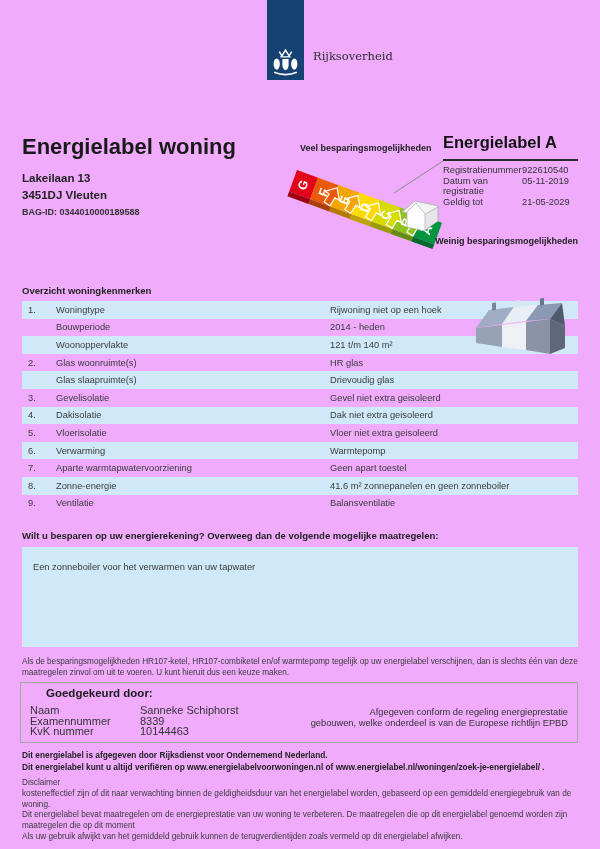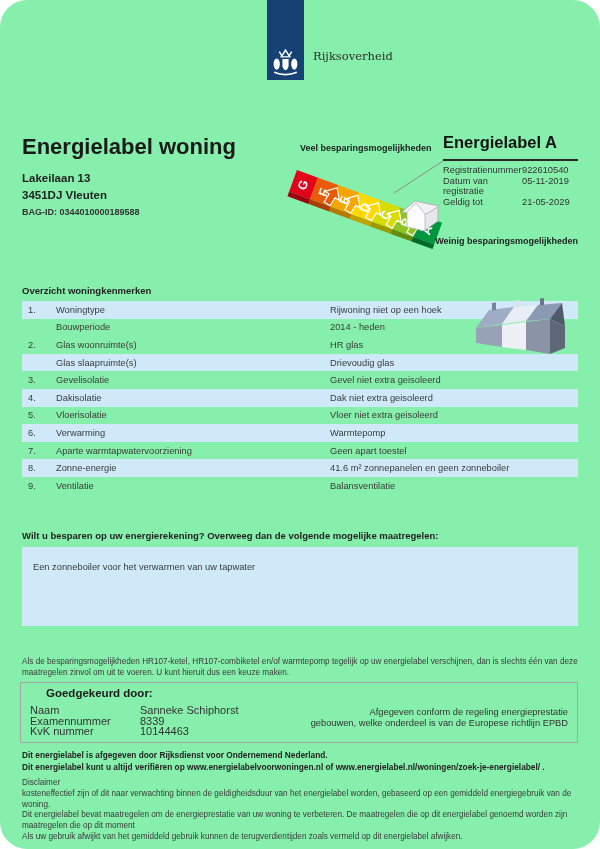--- a/index.html
+++ b/index.html
@@ -1,17 +1,17 @@
 <!DOCTYPE html>
 <html><head>
 <meta charset="utf-8">
 <style>
   html,body { margin:0; padding:0; background:#ffffff; }
-  .page { position:relative; width:600px; height:849px; background:#86efac;
-          font-family:"Liberation Sans", sans-serif; color:#333; overflow:hidden;border-radius:27px; }
+  .page { position:relative; width:600px; height:849px; background:#f0abfc;
+          font-family:"Liberation Sans", sans-serif; color:#333; overflow:hidden; }
   .abs { position:absolute; }
 
   
   .banner { left:267px; top:0; width:37px; height:80px; background:#154273; }
   .brand  { left:313px; top:49px; font-family:"DejaVu Serif", serif; font-size:11.5px; color:#2e2e2e; }
 
   
   .doc-title { left:22px; top:134px; font-size:22px; font-weight:bold; color:#1a1a1a; }
   .addr1 { left:22px; top:172px; font-size:11.5px; font-weight:bold; color:#222; }
   .addr2 { left:22px; top:189px; font-size:11.5px; font-weight:bold; color:#222; }
@@ -32,21 +32,21 @@
   .ovtable { left:22px; top:301px; width:556px; z-index:1; }
   .ovrow { display:flex; align-items:center; height:17.6px; font-size:9.3px; color:#3a3a3a; }
   .ovrow.alt { background:#cfe9f9; }
   .ovrow .c-num { width:28px; padding-left:6px; }
   .ovrow .c-label { width:226px; }
   .ovrow .c-value { flex:1;margin-left:48px; }
   .rowhouse { left:474px; top:291px; z-index:2; }
 
   
   .measures-h { left:22px; top:530px; font-size:9.5px; font-weight:bold; color:#222; }
-  .measures-box { left:22px; top:547px; width:556px; height:79px; background:#cfe9f9; }
+  .measures-box { left:22px; top:547px; width:556px; height:100px; background:#cfe9f9; }
   .measure-item { position:absolute; left:11px; top:15px; font-size:9.3px; color:#3a3a3a; }
 
   .note { left:22px; top:657px; width:556px; font-size:8.2px; line-height:10.8px; color:#3a3a3a; }
 
   
   .approved { left:20px; top:682px; width:558px; height:61px; border:1px solid #a6a6a6; box-sizing:border-box; }
   .approved-h { position:absolute; left:9px; top:4px; font-size:11.5px; font-weight:bold; color:#1a1a1a;margin-left:16px; }
   .fields { position:absolute; left:9px; top:22px; font-size:11px; line-height:10.5px; color:#333; }
   .frow { display:flex; }
   .frow .fl { width:110px; }
@@ -144,20 +144,25 @@
   <div class="abs ovtable">
     <div class="ovrow alt">
         <span class="c-num">1.</span>
         <span class="c-label">Woningtype</span>
         <span class="c-value">Rijwoning niet op een hoek</span>
       </div>
     <div class="ovrow">
         <span class="c-num"></span>
         <span class="c-label">Bouwperiode</span>
         <span class="c-value">2014 - heden</span>
+      </div>
+    <div class="ovrow alt">
+        <span class="c-num"></span>
+        <span class="c-label">Woonoppervlakte</span>
+        <span class="c-value">121 t/m 140 m²</span>
       </div>
     <div class="ovrow">
         <span class="c-num">2.</span>
         <span class="c-label">Glas woonruimte(s)</span>
         <span class="c-value">HR glas</span>
       </div>
     <div class="ovrow alt">
         <span class="c-num"></span>
         <span class="c-label">Glas slaapruimte(s)</span>
         <span class="c-value">Drievoudig glas</span>

